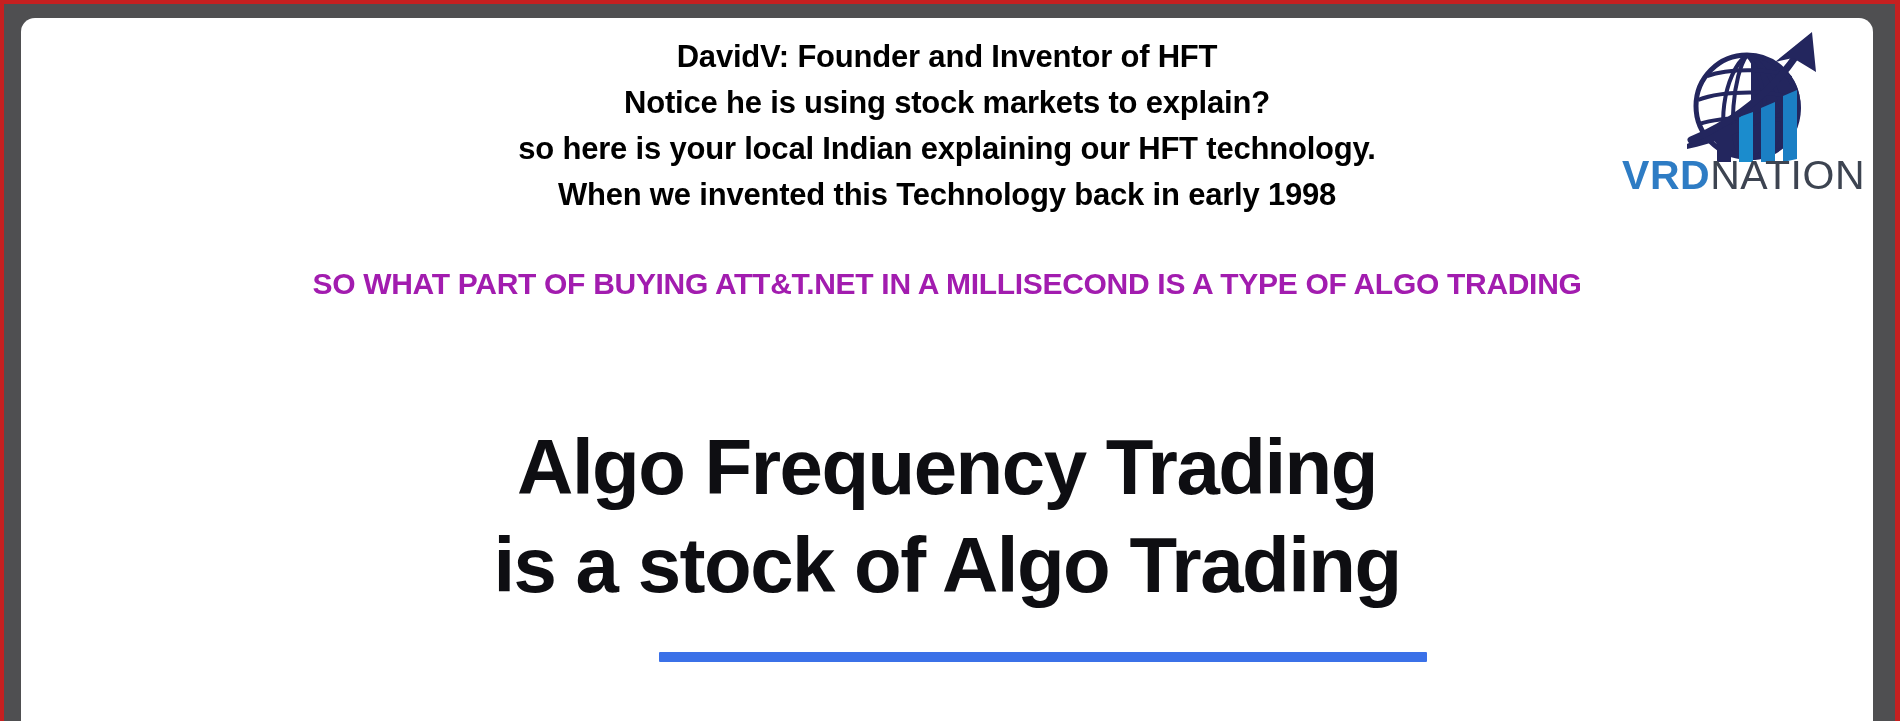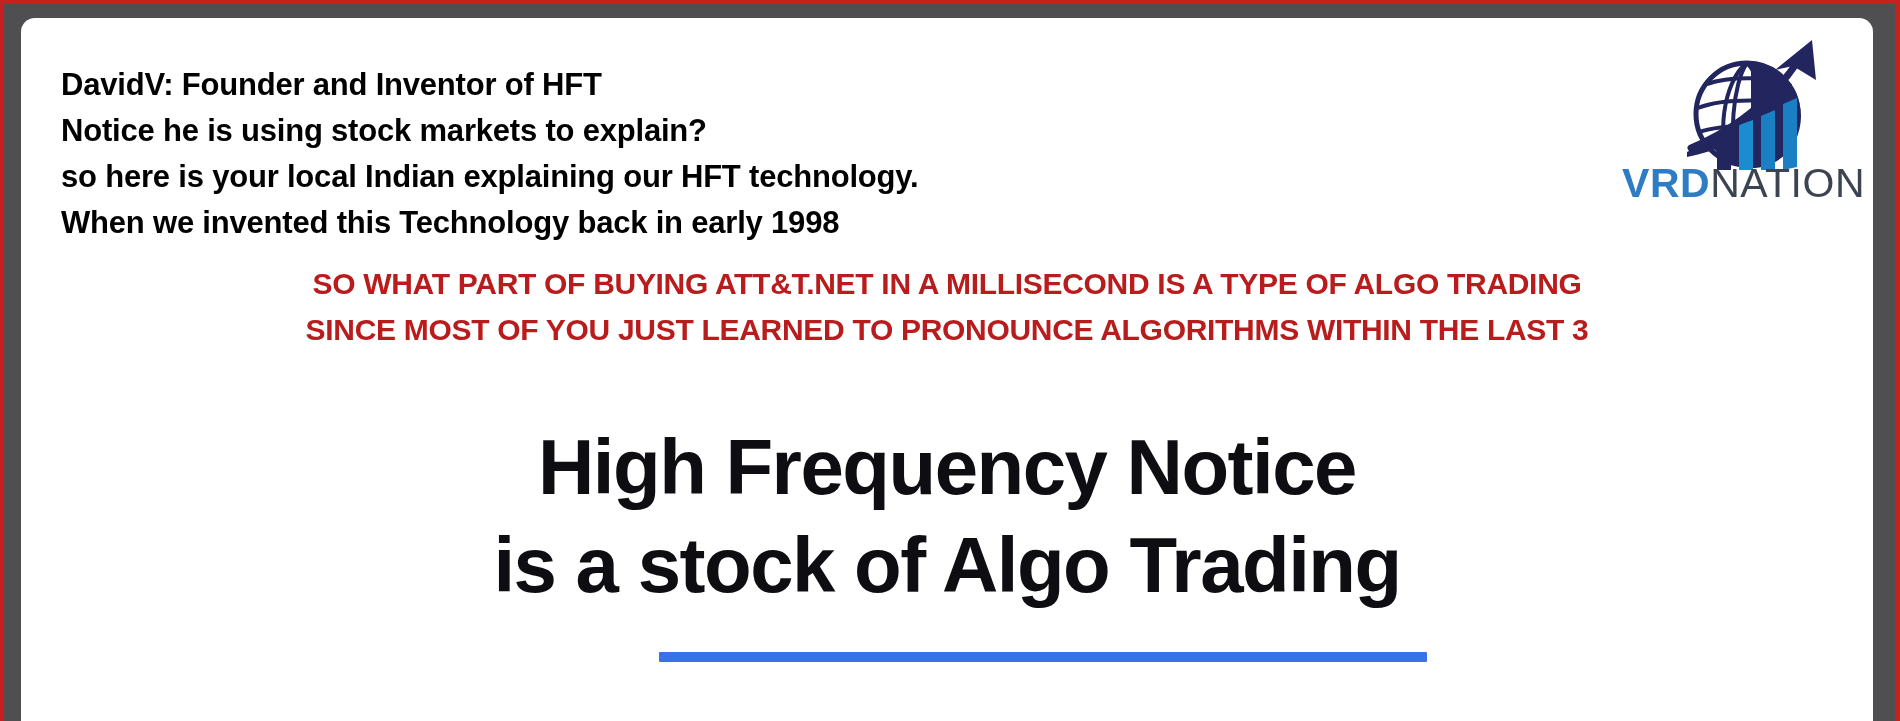--- a/index.html
+++ b/index.html
@@ -39,21 +39,21 @@
     bottom: -12px;                  
     background: #ffffff;
     border-radius: 14px 14px 0 0;
     overflow: hidden;
   }
 
   
   #logo {
     position: absolute;
     right: 6px;
-    top: 16px;
+    top: 8px;
     width: 222px;
     height: 186px;
     pointer-events: none;
   }
   #logo-mark {
     position: absolute;
     right: 44px;
     top: 2px;
     width: 150px;
     height: 148px;
@@ -75,40 +75,40 @@
     color: #3d4451;
     font-weight: 300;
   }
 
   
   #caption-top {
     position: absolute;
     left: 0;
     right: 0;
     top: 16px;
+    text-align: center;
     color: #000000;
     font-size: 31px;
     font-weight: bold;
     line-height: 46px;
     letter-spacing: -0.2px;
     padding: 0 40px;
     box-sizing: border-box;
-    margin-top: 28px;
   }
   #caption-top .line {
     display: block;
   }
 
   #caption-shout {
     position: absolute;
     left: 30px;
     right: 30px;
     top: 243px;
     text-align: center;
-    color: #b91c1c;
+    color: #a21caf;
     font-size: 30px;
     font-weight: bold;
     line-height: 46px;
     letter-spacing: -0.3px;
   }
   #caption-shout .line {
     display: block;
   }
 
   
@@ -184,24 +184,23 @@
 
       <div id="caption-top">
         <span class="line">DavidV: Founder and Inventor of HFT</span>
         <span class="line">Notice he is using stock markets to explain?</span>
         <span class="line">so here is your local Indian explaining our HFT technology.</span>
         <span class="line">When we invented this Technology back in early 1998</span>
       </div>
 
       <div id="caption-shout">
         <span class="line">SO WHAT PART OF BUYING ATT&amp;T.NET IN A MILLISECOND IS A TYPE OF ALGO TRADING</span>
-        <span class="line">SINCE MOST OF YOU JUST LEARNED TO PRONOUNCE ALGORITHMS WITHIN THE LAST 3</span>
       </div>
 
       <div id="headline">
-        <span class="hl-line">High Frequency Notice</span>
+        <span class="hl-line">Algo Frequency Trading</span>
         <span class="hl-line">is a stock of Algo Trading</span>
       </div>
       <div id="headline-underline"></div>
 
     </div>
   </div>
 </div>
 
 </body></html>

